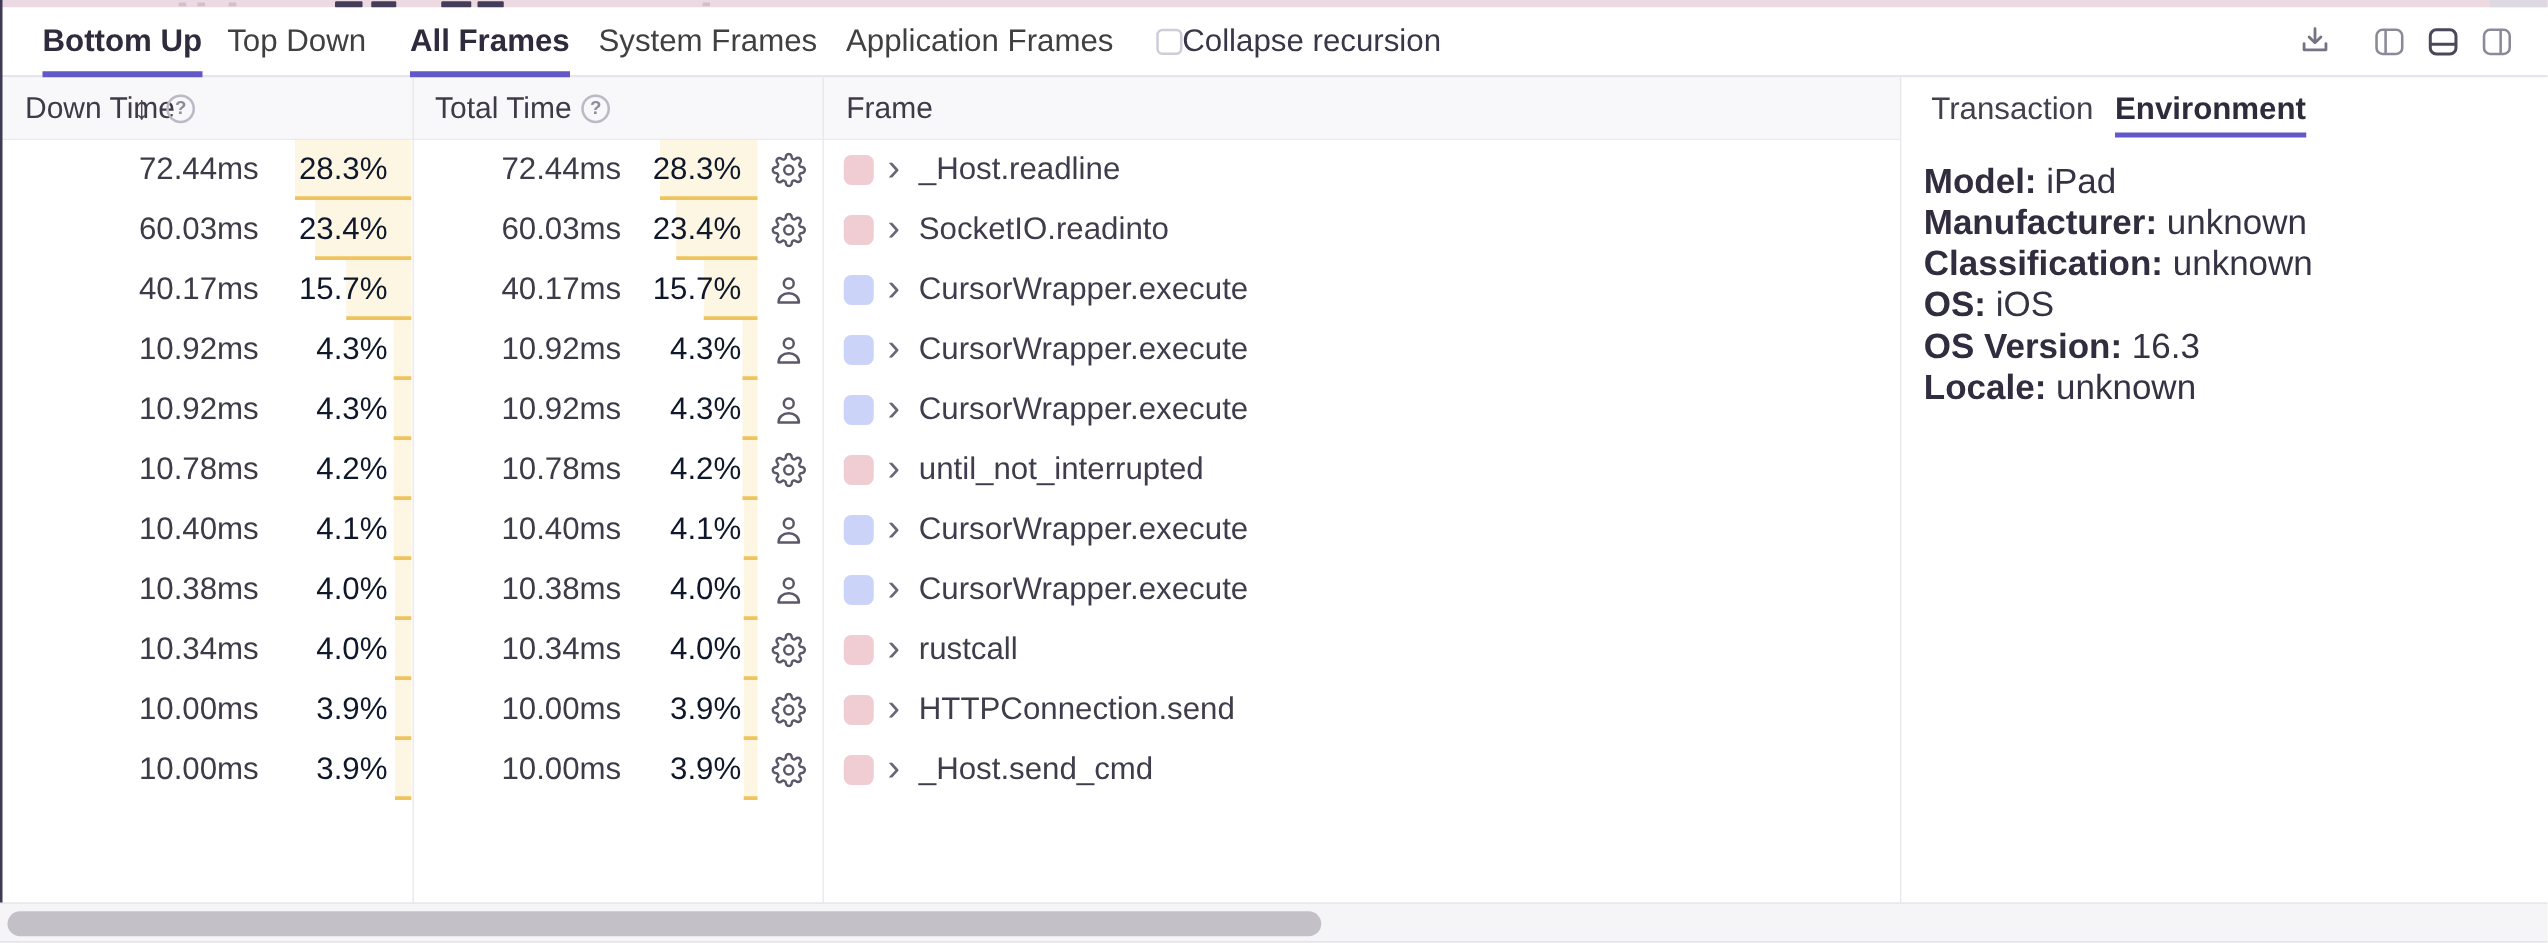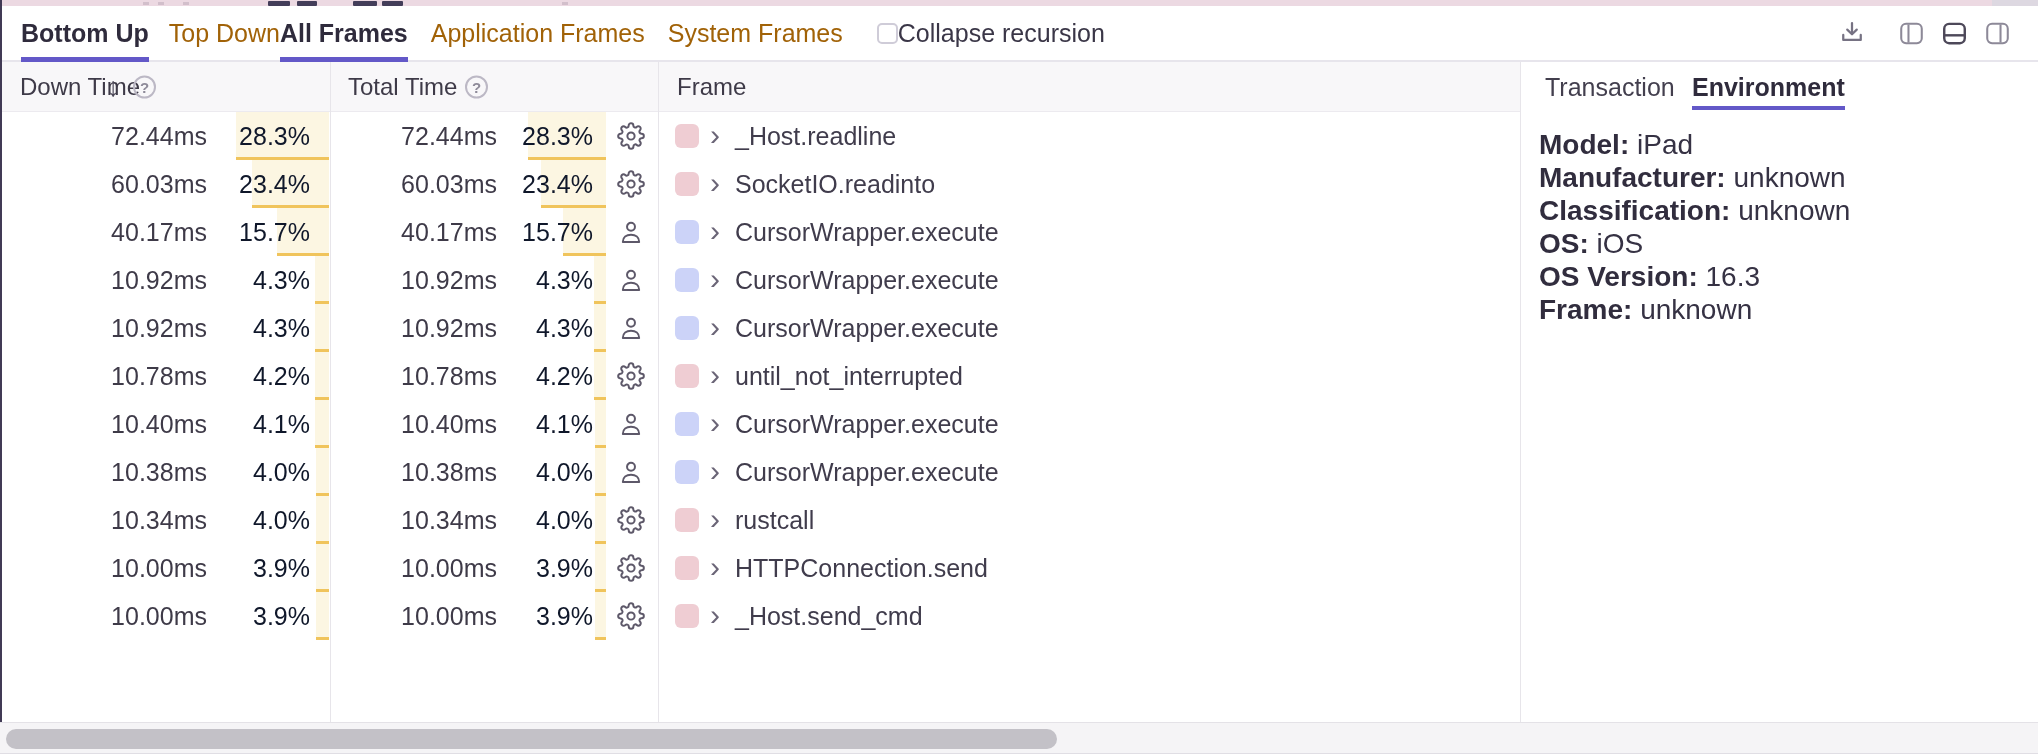--- a/index.html
+++ b/index.html
@@ -13,24 +13,24 @@
   .topstrip{position:absolute;top:0;left:0;width:2038px;height:6px;background:#ecd9e2;}
   .topstrip .seg{position:absolute;right:0;top:0;width:46px;height:6px;background:#ddd8e1;}
   .mark{position:absolute;top:1px;height:5px;background:#433d59;border-radius:1px;}
   .tick{position:absolute;top:2px;height:3px;width:6px;background:#d2bfcb;}
   
   .leftedge{position:absolute;left:0;top:0;width:2px;height:722px;background:#413a55;z-index:40;}
   
   .toolbar{position:absolute;top:6px;left:0;width:2038px;height:56px;
     border-bottom:2px solid #e7e5ec;display:flex;align-items:center;background:#fff;}
   .tab{position:relative;height:100%;display:flex;align-items:center;
-    font-size:25px;color:#a16207;cursor:default;white-space:nowrap;}
+    font-size:25px;color:#404040;cursor:default;white-space:nowrap;}
   .tab.active{font-weight:bold;color:#2f2b3c;}
   .tab.active::after{content:"";position:absolute;left:0;right:0;bottom:-2px;height:5px;background:#6358c8;}
-  .ml19{margin-left:21px}.ml20{margin-left:20px}.ml35{}.ml23{margin-left:23px}
+  .ml19{margin-left:34px}.ml20{margin-left:20px}.ml35{margin-left:35px}.ml23{margin-left:23px}
   .checkbox{width:21px;height:21px;border:2px solid #cfccd8;border-radius:5px;background:#fff;margin-left:34px;}
   .cb-label{font-size:25px;color:#3a3647;white-space:nowrap;}
   .actions{margin-left:auto;display:flex;align-items:center;margin-right:26px;}
   .icon-btn{display:flex;align-items:center;justify-content:center;}
   .gap30{margin-left:30px}.gap14{margin-left:14px}
   
   .table-header{position:absolute;top:62px;left:0;width:1520px;height:50px;background:#f8f7f9;
     border-bottom:1px solid #eceaef;font-size:24px;color:#3e3a48;}
   .table-header .lbl{position:absolute;top:50%;transform:translateY(-50%);white-space:nowrap;}
   .qicon{position:absolute;top:50%;transform:translateY(-50%);width:23px;height:23px;border:2px solid #bcb8c5;
@@ -84,22 +84,22 @@
   <div class="mark" style="left:382px;width:21px"></div>
   <div class="seg"></div>
 </div>
 
 <div class="leftedge"></div>
 
 <div class="toolbar">
   <div class="tab active ml19">Bottom Up</div>
   <div class="tab ml20">Top Down</div>
   <div class="tab active ml35">All Frames</div>
+  <div class="tab ml23">System Frames</div>
   <div class="tab ml23">Application Frames</div>
-  <div class="tab ml23">System Frames</div>
   <div class="checkbox"></div>
   <div class="cb-label">Collapse recursion</div>
 
   <div class="actions">
     <div class="icon-btn">
       <svg width="30" height="30" viewBox="0 0 24 24" fill="none" stroke="#767283" stroke-width="1.8" stroke-linecap="round" stroke-linejoin="round">
         <path d="M12 4v8.5"></path>
           <path d="M8.2 9.3 12 13l3.8-3.7"></path>
           <path d="M5 13.5v4h14v-4"></path>
       </svg>
@@ -417,19 +417,19 @@
 
 <div class="panel">
   <div class="ptab ptab-transaction">Transaction</div>
   <div class="ptab active ptab-environment">Environment</div>
   <div class="panel-fields" id="fields">
       <div><b>Model:</b><span> iPad</span></div>
       <div><b>Manufacturer:</b><span> unknown</span></div>
       <div><b>Classification:</b><span> unknown</span></div>
       <div><b>OS:</b><span> iOS</span></div>
       <div><b>OS Version:</b><span> 16.3</span></div>
-      <div><b>Frame:</b><span> unknown</span></div>
+      <div><b>Locale:</b><span> unknown</span></div>
     </div>
 </div>
 
 <div class="scrollzone">
   <div class="hthumb"></div>
 </div>
 
 </body></html>

